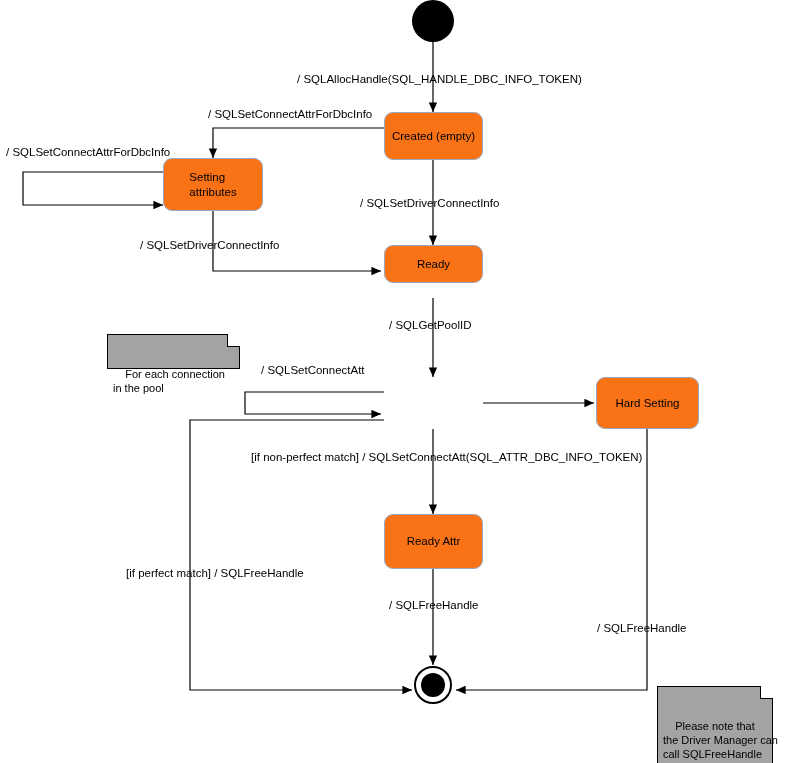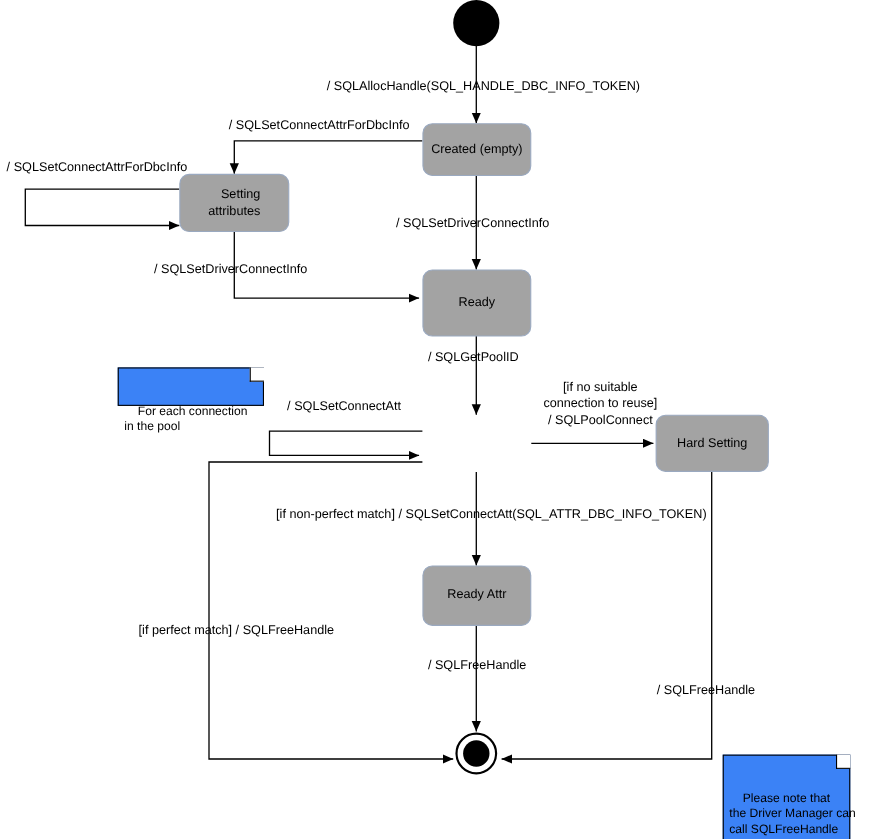--- a/index.html
+++ b/index.html
@@ -20,43 +20,43 @@
   svg.edges {
     position: absolute;
     left: 0;
     top: 0;
     width: 806px;
     height: 763px;
   }
   .state {
     position: absolute;
     box-sizing: border-box;
-    background: #a3a3a3;
+    background: #f97316;
     border: 1px solid #9aa9c0;
     border-radius: 9px;
     display: flex;
     align-items: center;
     justify-content: center;
-    text-align: right;
+    text-align: left;
     font-size: 11.5px;
     color: #000000;
     line-height: 1.25;
     padding: 2px 4px;
   }
   .label {
     position: absolute;
     font-size: 11.5px;
     color: #000000;
     white-space: pre;
     line-height: 1.3;
   }
   .note {
     position: absolute;
     box-sizing: border-box;
-    background: #3b82f6;
+    background: #a3a3a3;
     border: 1px solid #000000;
     font-size: 11px;
     color: #000000;
     line-height: 1.28;
     padding: 4px 5px;
     white-space: pre;
   }
   .note .fold {
     position: absolute;
     right: -1px;
@@ -132,21 +132,21 @@
     </g>
   </svg>
 
   <div class="initial-node" style="left:412px; top:0px;"></div>
 
   <div class="state" style="left:384px; top:112px; width:99px; height:48px;">Created (empty)</div>
 
   <div class="state" style="left:163px; top:158px; width:100px; height:53px; white-space:pre-line;">Setting
 attributes</div>
 
-  <div class="state" style="left:384px; top:245px; width:99px; height:61px;">Ready</div>
+  <div class="state" style="left:384px; top:245px; width:99px; height:38px;">Ready</div>
 
 
   <div class="state" style="left:596px; top:377px; width:103px; height:52px;">Hard Setting</div>
 
   <div class="state" style="left:384px; top:514px; width:99px; height:55px;">Ready Attr</div>
 
   <div class="final-node" style="left:414px; top:666px;">
     <div class="inner"></div>
   </div>
 
@@ -157,25 +157,22 @@
   <div class="label" style="left:6px; top:145px;">/ SQLSetConnectAttrForDbcInfo</div>
 
   <div class="label" style="left:360px; top:196px;">/ SQLSetDriverConnectInfo</div>
 
   <div class="label" style="left:140px; top:238px;">/ SQLSetDriverConnectInfo</div>
 
   <div class="label" style="left:389px; top:318px;">/ SQLGetPoolID</div>
 
   <div class="label" style="left:261px; top:363px;">/ SQLSetConnectAtt</div>
 
-  <div class="label" style="left:494px; top:345px; text-align:center;">[if no suitable
-connection to reuse]
-/ SQLPoolConnect</div>
 
-  <div class="label" style="left:231px; top:461px;padding-left:20px;">[if non-perfect match] / SQLSetConnectAtt(SQL_ATTR_DBC_INFO_TOKEN)</div>
+  <div class="label" style="left:231px; top:450px;padding-left:20px;">[if non-perfect match] / SQLSetConnectAtt(SQL_ATTR_DBC_INFO_TOKEN)</div>
 
   <div class="label" style="left:126px; top:566px;">[if perfect match] / SQLFreeHandle</div>
 
   <div class="label" style="left:389px; top:598px;">/ SQLFreeHandle</div>
 
   <div class="label" style="left:597px; top:621px;">/ SQLFreeHandle</div>
 
   <div class="note" style="left:107px; top:334px; width:133px; height:35px;">
     <span class="fold"></span>
     <span>For each connection

